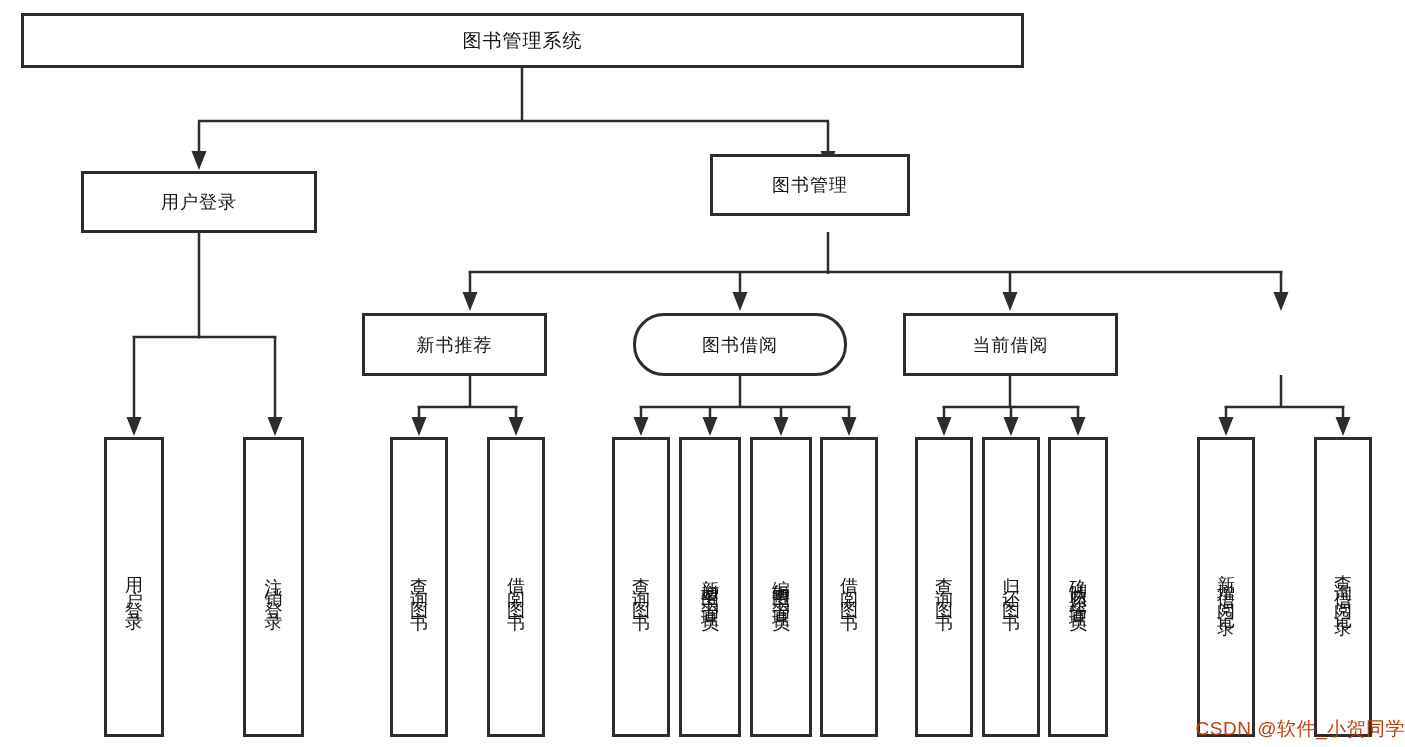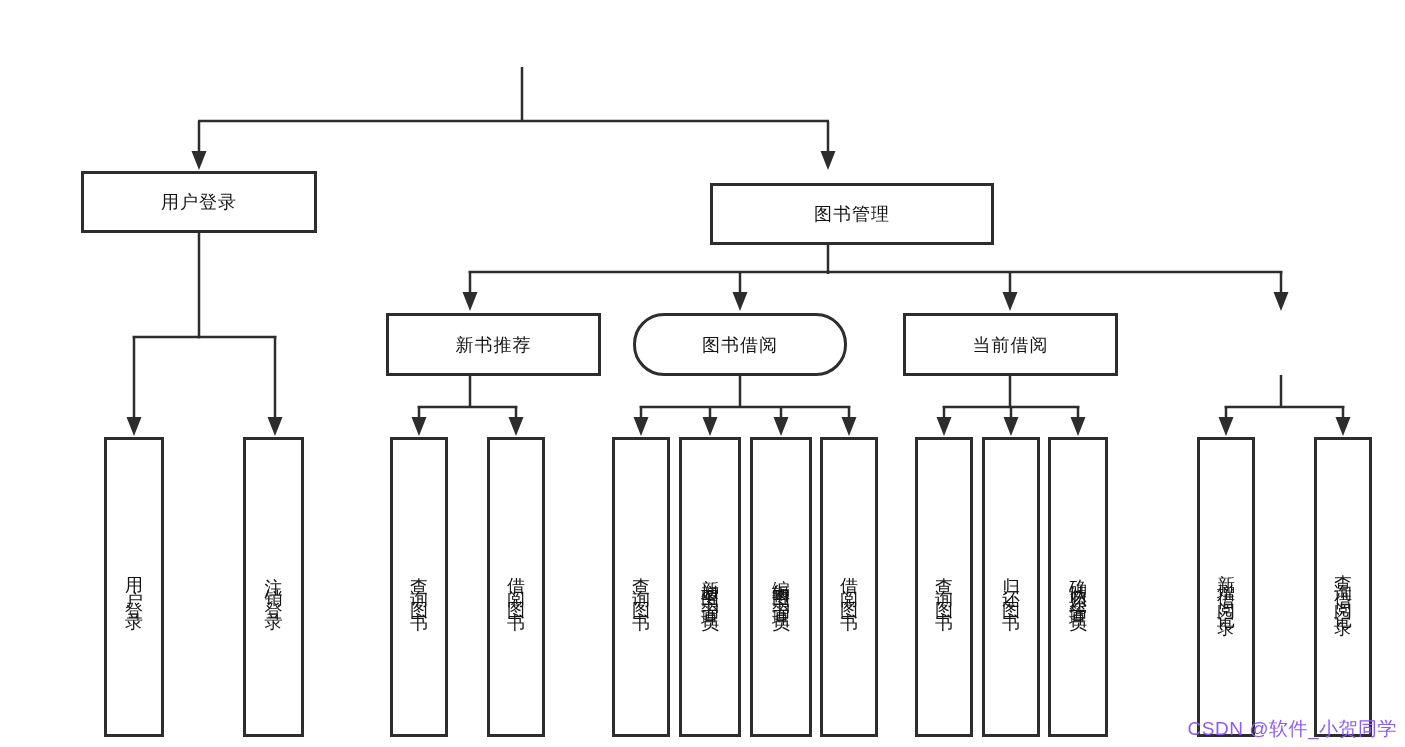--- a/index.html
+++ b/index.html
@@ -53,24 +53,24 @@
   }
   .vtext {
     writing-mode: vertical-rl;
     text-orientation: mixed;
     font-size: 18px;
     line-height: 1;
     letter-spacing: 12px;
   }
   .watermark {
     position: absolute;
-    right: 8px;
+    right: 0;
     top: 716px;
     font-size: 19px;
-    color: #8b5cf6;
+    color: #c2410c;
     letter-spacing: 0.5px;
     white-space: nowrap;
     text-align: right;
   }
 </style>
 </head>
 <body>
 
 <div id="stage">
 
@@ -124,29 +124,32 @@
       M702.5 417 h15 L710 436 Z
       M773.5 417 h15 L781 436 Z
       M841.5 417 h15 L849 436 Z
       M936.5 417 h15 L944 436 Z
       M1003.5 417 h15 L1011 436 Z
       M1070.5 417 h15 L1078 436 Z
       M1218.5 417 h15 L1226 436 Z
       M1335.5 417 h15 L1343 436 Z"></path>
   </svg>
 
+  <div class="hbox root" style="left:21px; top:13px; width:1003px; height:55px;">
+    <span>图书管理系统</span>
+  </div>
 
   <div class="hbox" style="left:81px; top:171px; width:236px; height:62px;">
     <span>用户登录</span>
   </div>
-  <div class="hbox" style="left:710px; top:183px; width:284px; height:62px;">
+  <div class="hbox" style="left:710px; top:154px; width:200px; height:62px;">
     <span>图书管理</span>
   </div>
 
-  <div class="hbox" style="left:362px; top:313px; width:215px; height:63px;margin-left:24px;">
+  <div class="hbox" style="left:362px; top:313px; width:185px; height:63px;">
     <span>新书推荐</span>
   </div>
   <div class="hbox" style="left:633px; top:313px; width:214px; height:63px;border-radius:31px;">
     <span>图书借阅</span>
   </div>
   <div class="hbox" style="left:903px; top:313px; width:215px; height:63px;">
     <span>当前借阅</span>
   </div>
 
   <div class="vbox" style="left:104px; top:437px; width:60px; height:300px;">

